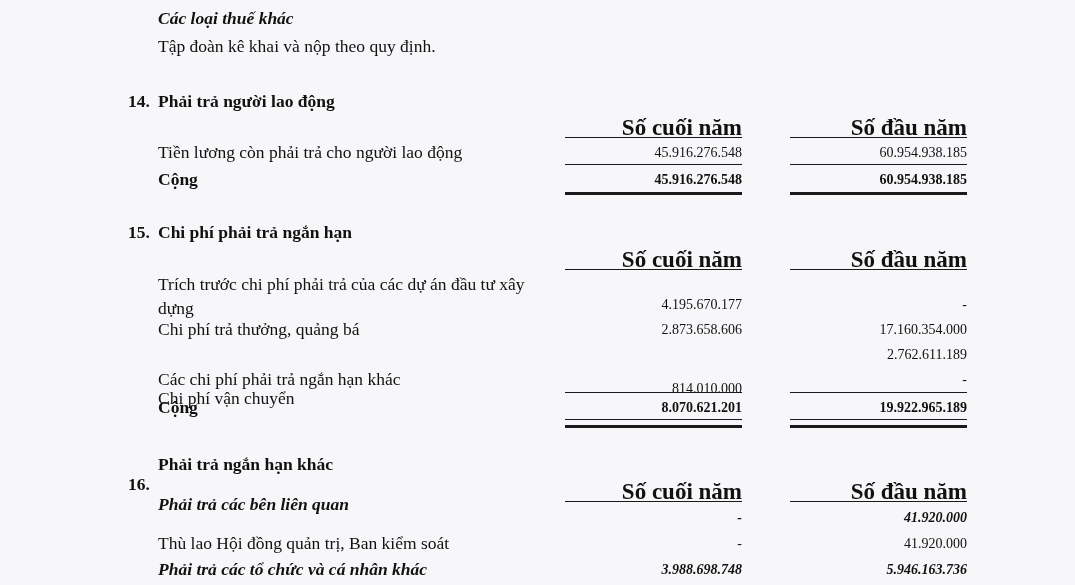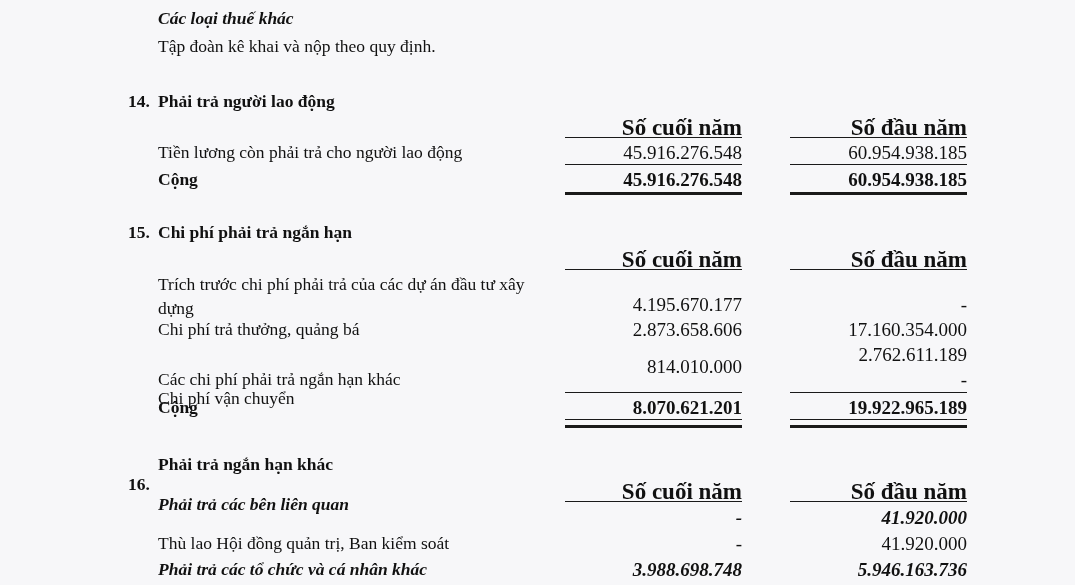--- a/index.html
+++ b/index.html
@@ -50,21 +50,21 @@
     position: absolute;
     left: 158px;
     font-size: 17.5px;
     line-height: 25px;
     font-weight: bold;
   }
 
   
   .col1, .col2 {
     position: absolute;
-    font-size: 19px;
+    font-size: 14px;
     line-height: 25px;
     text-align: right;
   }
   .col1 { left: 565px; width: 177px; }
   .col2 { left: 790px; width: 177px; }
 
   .colhead {
     font-weight: bold;
     font-size: 23px;
   }
@@ -148,21 +148,21 @@
   <div class="col2" style="top:292px;">-</div>
 
   <div class="label" style="top:317px;">Chi phí trả thưởng, quảng bá</div>
   <div class="col1" style="top:317px;">2.873.658.606</div>
   <div class="col2" style="top:317px;">17.160.354.000</div>
 
   <div class="label" style="top:342px;margin-top:44px;">Chi phí vận chuyển</div>
   <div class="col2" style="top:342px;">2.762.611.189</div>
 
   <div class="label" style="top:367px;">Các chi phí phải trả ngắn hạn khác</div>
-  <div class="col1" style="top:354px;">814.010.000</div>
+  <div class="col1" style="top:376px;">814.010.000</div>
   <div class="col2" style="top:367px;">-</div>
 
   <div class="rule thin c1" style="top:392px;"></div>
   <div class="rule thin c2" style="top:392px;"></div>
 
   <div class="label bold" style="top:395px;">Cộng</div>
   <div class="col1 bold" style="top:395px;">8.070.621.201</div>
   <div class="col2 bold" style="top:395px;">19.922.965.189</div>
   <div class="dblrule c1" style="top:419px;"></div>
   <div class="dblrule c2" style="top:419px;"></div>

